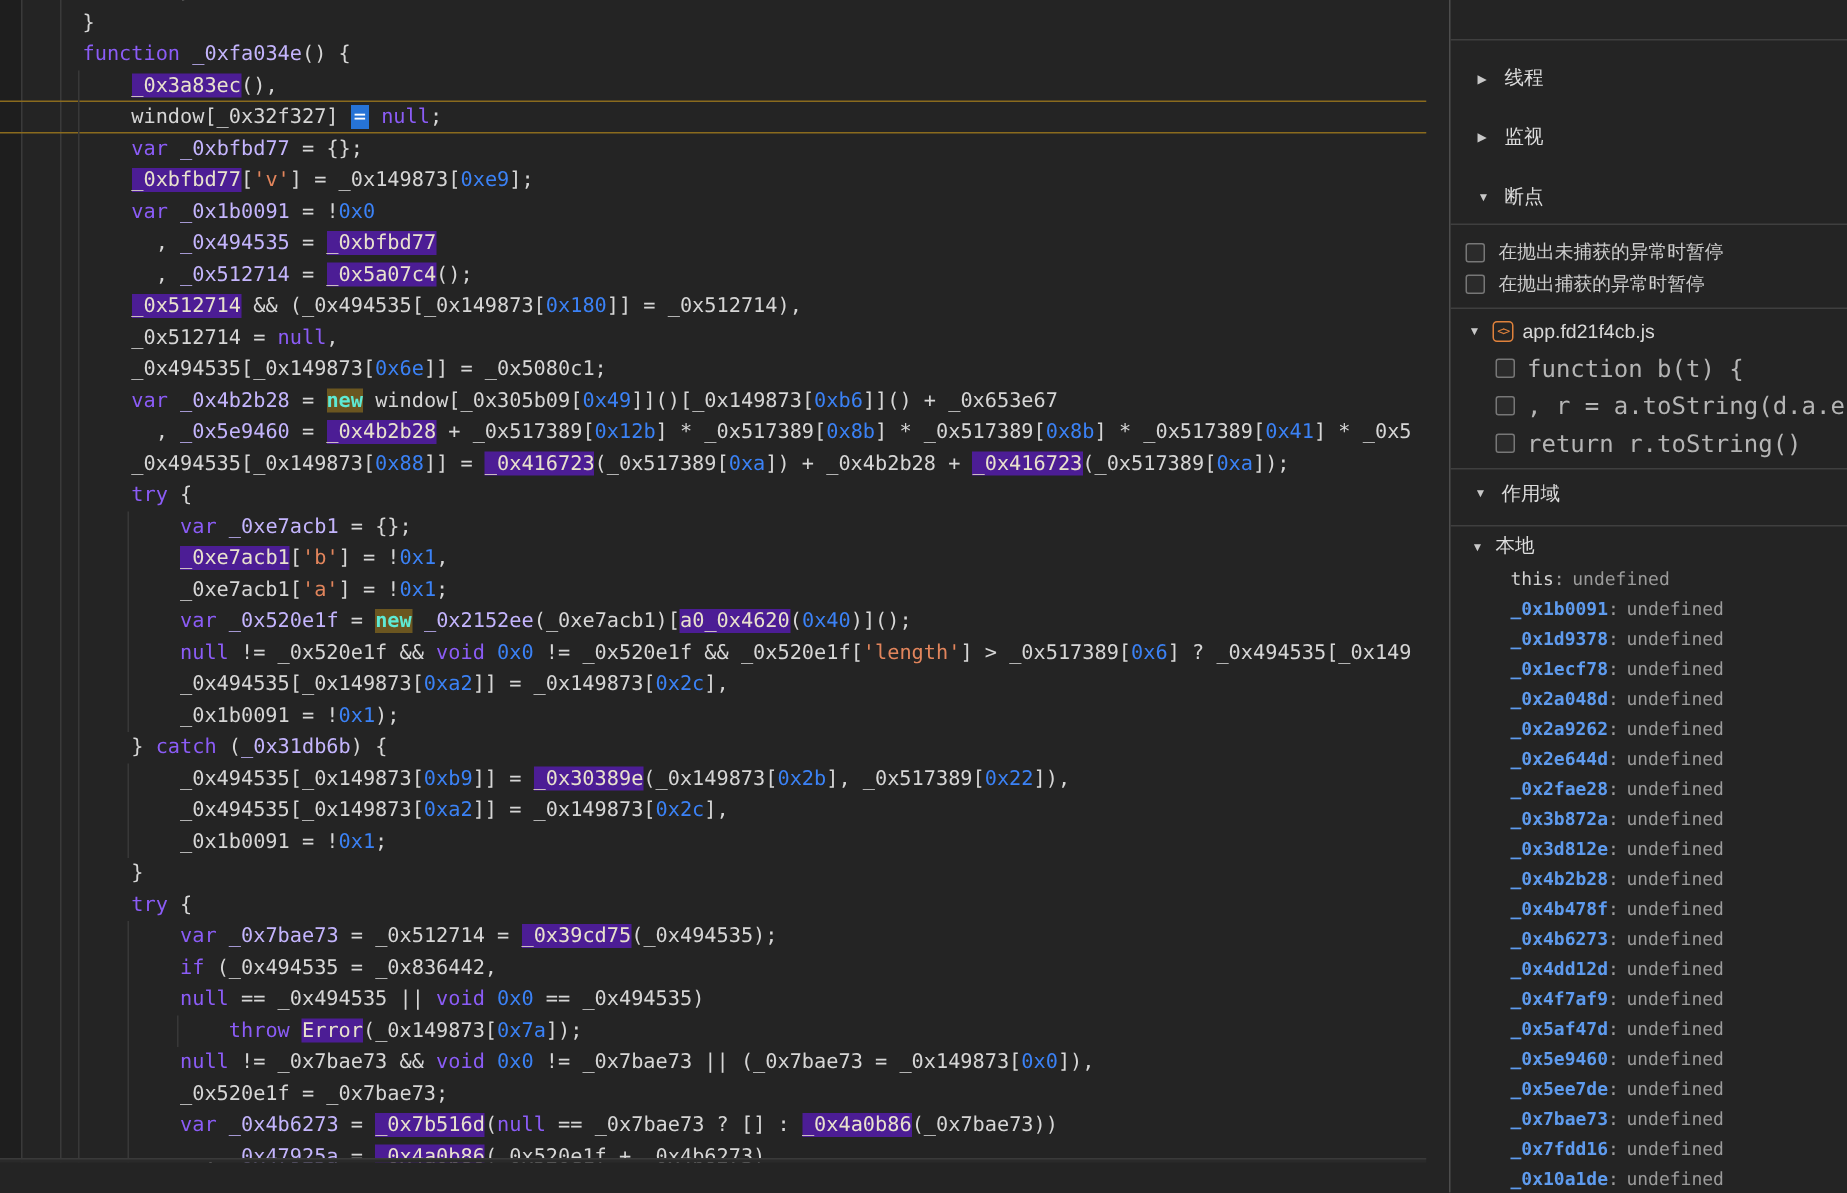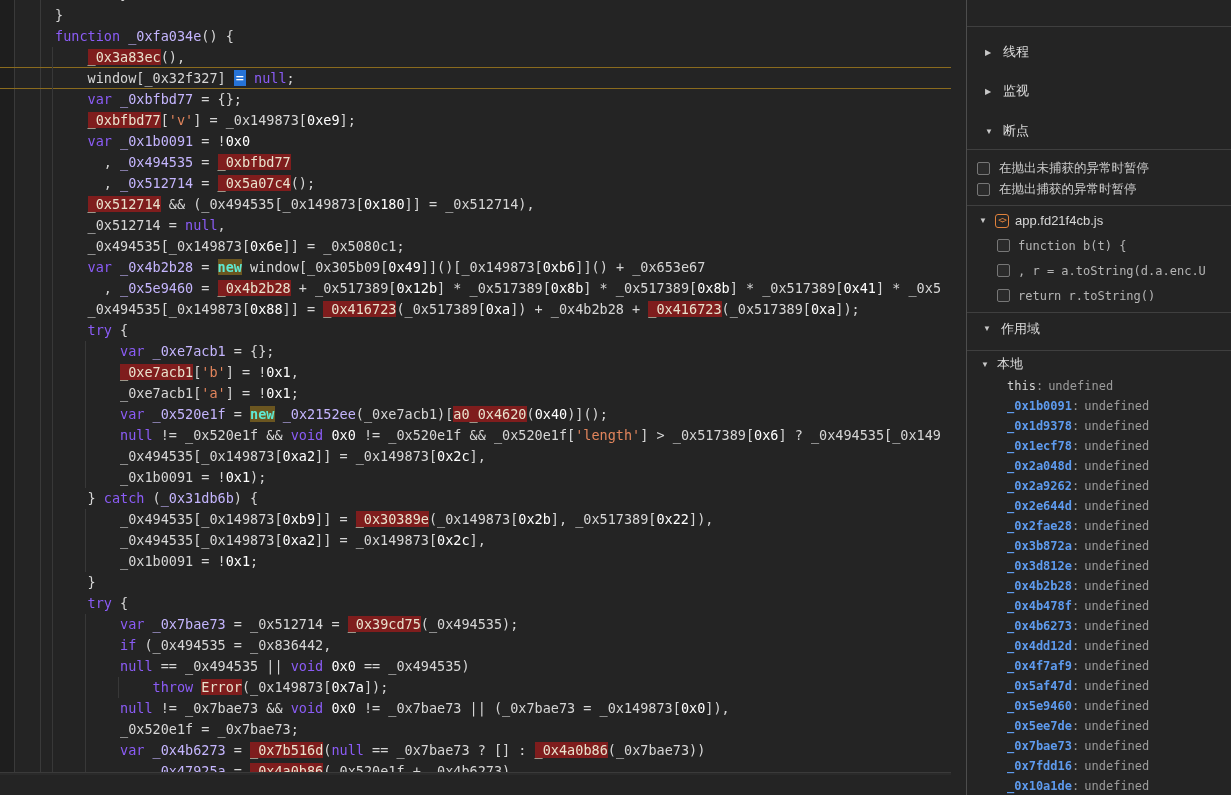--- a/index.html
+++ b/index.html
@@ -12,42 +12,42 @@
   .gline { position:absolute; top:0; width:1px; height:775px; background:#3a3a3a; }
   .guide { position:absolute; width:1px; background:#383838; z-index:1; }
   .exec-line { position:absolute; left:0; top:67px; width:951px; height:22px;
                border-top:1px solid #8a6b1e; border-bottom:1px solid #8a6b1e; z-index:1; }
   .code { position:absolute; left:0; top:-16px; width:100%; z-index:2;
           font-family:"DejaVu Sans Mono","Liberation Mono",monospace; font-size:13.5px; }
   .line { height:21px; line-height:21px; padding-left:55px; white-space:pre; color:#d6d6d6; }
   .c-d { color:#d6d6d6; }
   .c-k { color:#8b5cf6; }
   .c-v { color:#c4b5fd; }
-  .c-n { color:#ffffff; }
+  .c-n { color:#3b82f6; }
   .c-s { color:#e2855c; }
-  .c-h { background:#7f1d1d; color:#e9e2cd; }
+  .c-h { background:#4c1d95; color:#e9e2cd; }
   .c-hk{ background:#6b5620; color:#5eead4;font-weight:bold; }
   .c-p { background:#2673d6; color:#ffffff; padding:0 2px; }
   .hscroll { position:absolute; left:0; top:772px; width:951px; height:14px; background:#2a2a2a;
              border-top:1px solid #3a3a3a; z-index:5; }
 
   
   .sidebar { position:absolute; left:966px; top:0; width:265px; height:795px;
              background:#242424; border-left:1px solid #4d4d4d; font-size:13px; color:#d8d8d8; }
   .sep { position:absolute; left:0; width:265px; height:1px; background:#3f3f3f; }
   .srow { position:absolute; left:0; width:265px; display:flex; align-items:center; overflow:hidden; white-space:nowrap; }
   .tri { width:10px; font-size:8px; color:#c8c8c8; flex:0 0 10px; }
   .hdr-label { margin-left:8px; color:#dcdcdc; }
   .cbx { flex:0 0 13px; width:13px; height:13px; border:1px solid #777; border-radius:2px; background:#2b2b2b; }
   .cbx-label { margin-left:9px; color:#cccccc; font-size:12.5px; }
   .js-icon { flex:0 0 14px; width:14px; height:14px; border:1px solid #e0823c; border-radius:3px;
              color:#e0823c; font-size:8px; line-height:12px; text-align:center; margin:0 6px;
              font-family:"DejaVu Sans Mono",monospace; letter-spacing:-1px; }
   .file-label { color:#d8d8d8; font-size:13px; }
-  .bp-label { margin-left:8px; color:#b5b5b5; font-family:"DejaVu Sans Mono","Liberation Mono",monospace; font-size:12px; }
+  .bp-label { margin-left:8px; color:#b5b5b5; font-family:"DejaVu Sans Mono","Liberation Mono",monospace; font-size:16px; }
   .mono { font-family:"DejaVu Sans Mono","Liberation Mono",monospace; font-size:12px; }
   .var-name { color:#5e9bee; font-weight:bold; }
   .var-colon { color:#9b9b9b; }
   .var-value { color:#9b9b9b; margin-left:5px; }
   .this-name { color:#d2d2d2; }
 </style>
 </head>
 <body>
 
 <div class="code-pane">

